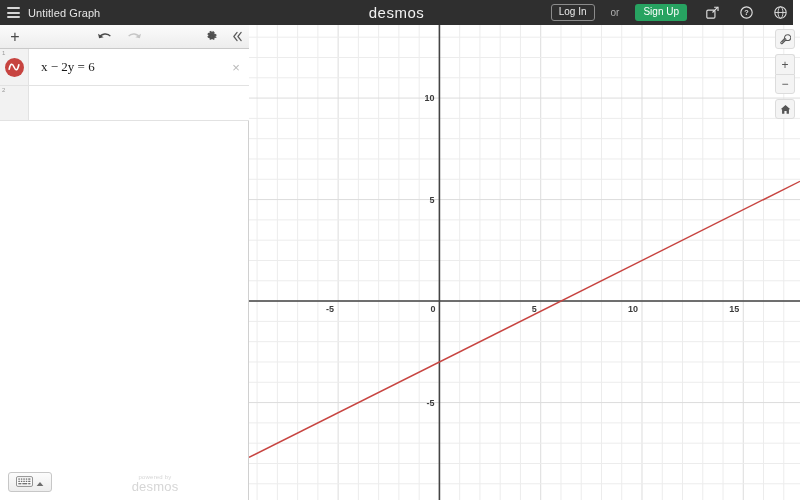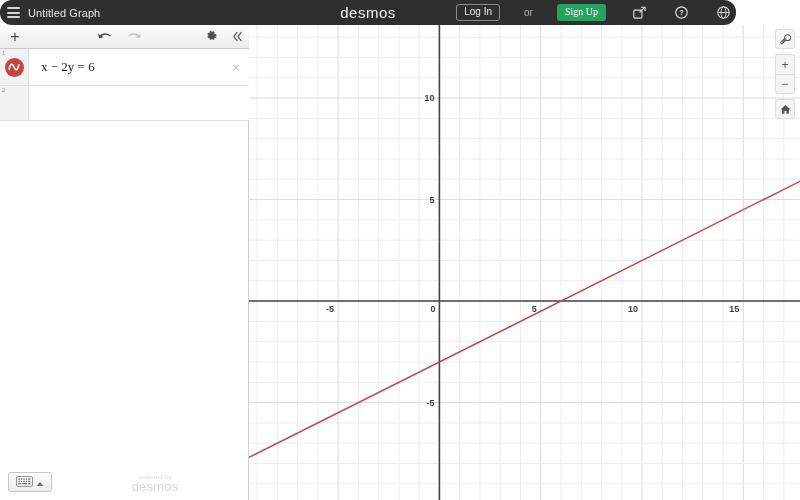--- a/index.html
+++ b/index.html
@@ -6,52 +6,52 @@
   html, body {
     width: 800px; height: 500px;
     font-family: "Liberation Sans", sans-serif;
     overflow: hidden;
     background: #ffffff;
   }
   #app { position: relative; width: 800px; height: 500px; }
 
   
   .header {
-    position: absolute; left: 0; top: 0; width: 736px; height: 25px;
+    position: absolute; left: 0; top: 0; width: 793px; height: 25px;
     background: #2f2f2f; color: #e8e8e8;
-    display: flex; align-items: center; border-radius: 12px;
+    display: flex; align-items: center;
   }
   .hamburger {
     width: 26px; height: 25px; display: flex; flex-direction: column;
     justify-content: center; align-items: center; gap: 2.5px; cursor: pointer;
   }
   .hamburger span { display: block; width: 13px; height: 2px; background: #d6d6d6; border-radius: 1px; }
   .doc-title { font-size: 11px; color: #e6e6e6; padding-left: 2px; letter-spacing: .1px; }
   .brand {
     position: absolute; left: 0; right: 0; top: 0; height: 25px;
     display: flex; align-items: center; justify-content: center;
     pointer-events: none;
   }
   .brand-text {
     font-size: 15px; color: #f2f2f2; letter-spacing: .5px; font-weight: 400;
   }
   .header-right {
     position: absolute; right: 4px; top: 0; height: 25px;
-    display: flex; align-items: center; gap: 24px;
+    display: flex; align-items: center; gap: 16px;
   }
   .btn-login {
     font-size: 10px; color: #e9e9e9; border: 1px solid #8b8b8b;
     border-radius: 3px; padding: 2px 7px 3px; background: transparent; cursor: pointer;
     line-height: 1; font-family: inherit;
   }
   .or-text { font-size: 10px; color: #b0b0b0; }
   .btn-signup {
     font-size: 10px; color: #ffffff; background: #27a361; border: none;
     border-radius: 3px; padding: 3px 8px 4px; cursor: pointer; line-height: 1;
-    font-family: Liberation Serif, serif;
+    font-family: Liberation Sans, sans-serif;
   }
   .hicon { width: 18px; height: 18px; display:flex; align-items:center; justify-content:center; cursor:pointer; }
   .hicon svg { display: block; }
 
   
   .panel {
     position: absolute; left: 0; top: 25px; width: 249px; height: 475px;
     background: #ffffff; border-right: 1px solid #d0d0d0;
   }
   .panel-toolbar {

